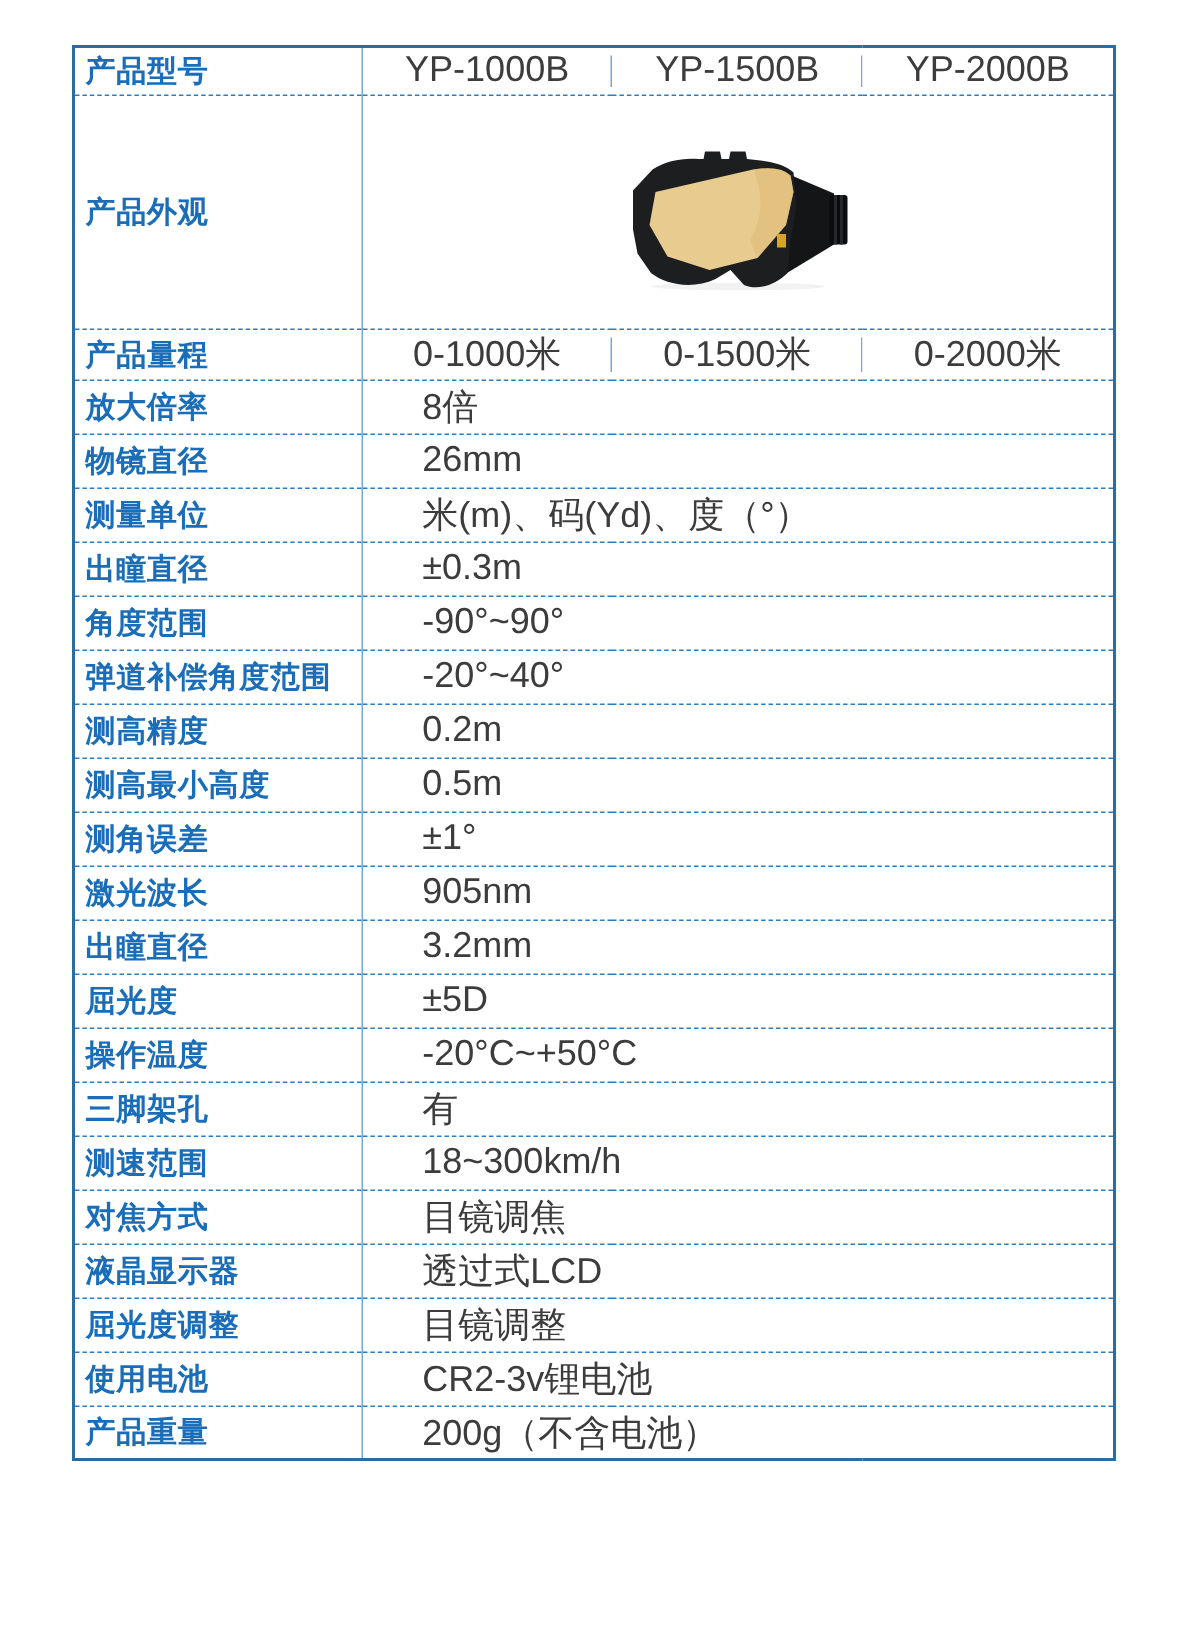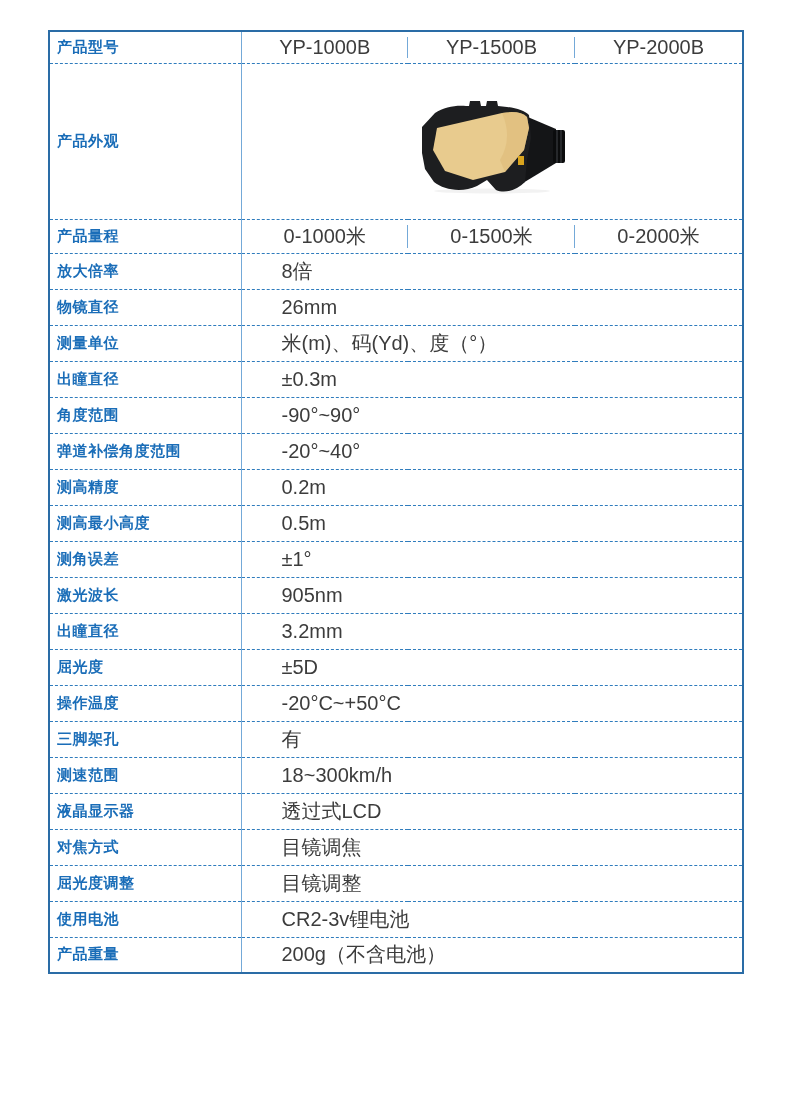--- a/index.html
+++ b/index.html
@@ -24,27 +24,27 @@
     table-layout:fixed;
   }
   td{padding:0;vertical-align:middle;overflow:hidden;white-space:nowrap;}
   tr + tr td{border-top:1px dashed var(--dashed-blue);}
   tr.header-row{height:32px;}
   tr.appearance-row{height:156px;margin-left:32px;}
   tr.range-row{height:34px;}
   tr.spec-row{height:36px;padding-left:44px;}
   td.lbl{
     padding-left:7px;
-    font-weight:700;font-size:15px;
+    font-weight:700;font-size:20px;
     color:var(--label-blue);
     border-right:1px solid var(--divider-blue);
     letter-spacing:0.5px;
   }
   td.val{
-    font-size:20px;color:var(--value-text);
+    font-size:24px;color:var(--value-text);
     padding-left:40px;
   }
   td.center{text-align:center;padding-left:0;}
   td.sep{position:relative;}
   td.sep::after{
     content:'';position:absolute;right:0;top:5px;bottom:5px;width:1px;
     background:var(--divider-blue);
   }
   td.img-cell{text-align:center;}
   td.img-cell svg{display:inline-block;vertical-align:middle;margin-top:10px;}
@@ -145,26 +145,26 @@
         </tr>
         <tr class="spec-row">
           <td class="lbl">三脚架孔</td>
           <td class="val" colspan="3">有</td>
         </tr>
         <tr class="spec-row">
           <td class="lbl">测速范围</td>
           <td class="val" colspan="3">18~300km/h</td>
         </tr>
         <tr class="spec-row">
+          <td class="lbl">对焦方式</td>
+          <td class="val" colspan="3">目镜调焦</td>
+        </tr>
+        <tr class="spec-row">
           <td class="lbl">液晶显示器</td>
           <td class="val" colspan="3">透过式LCD</td>
-        </tr>
-        <tr class="spec-row">
-          <td class="lbl">对焦方式</td>
-          <td class="val" colspan="3">目镜调焦</td>
         </tr>
         <tr class="spec-row">
           <td class="lbl">屈光度调整</td>
           <td class="val" colspan="3">目镜调整</td>
         </tr>
         <tr class="spec-row">
           <td class="lbl">使用电池</td>
           <td class="val" colspan="3">CR2-3v锂电池</td>
         </tr>
         <tr class="spec-row">

